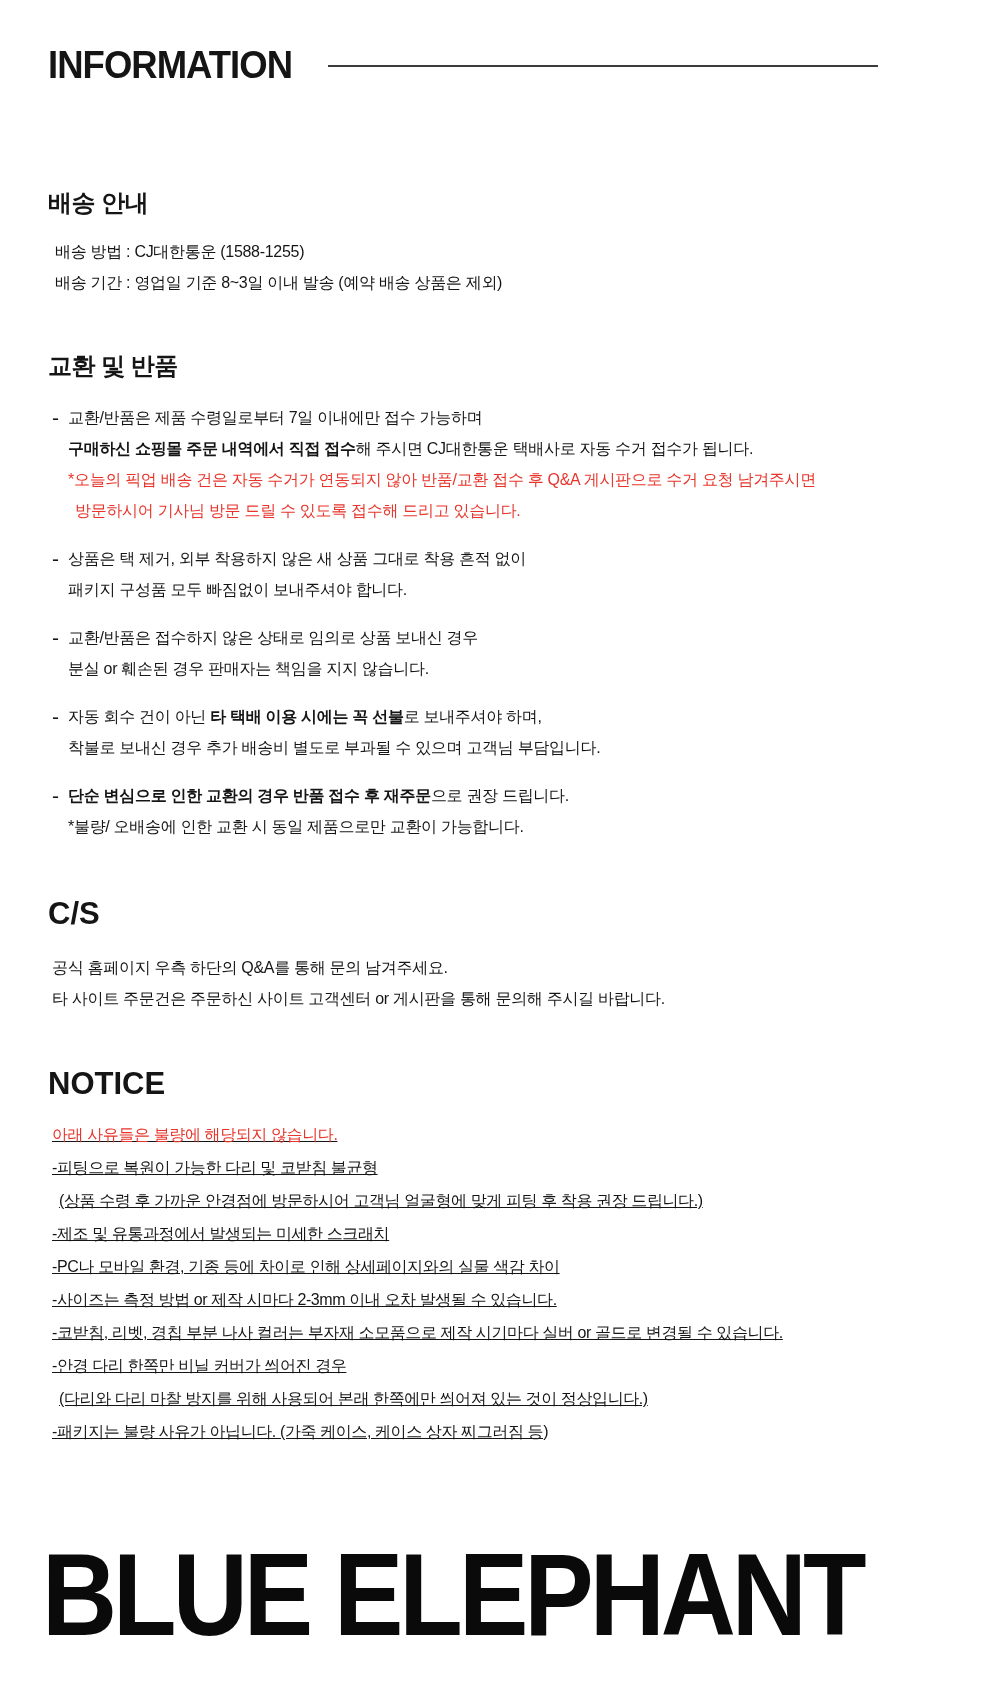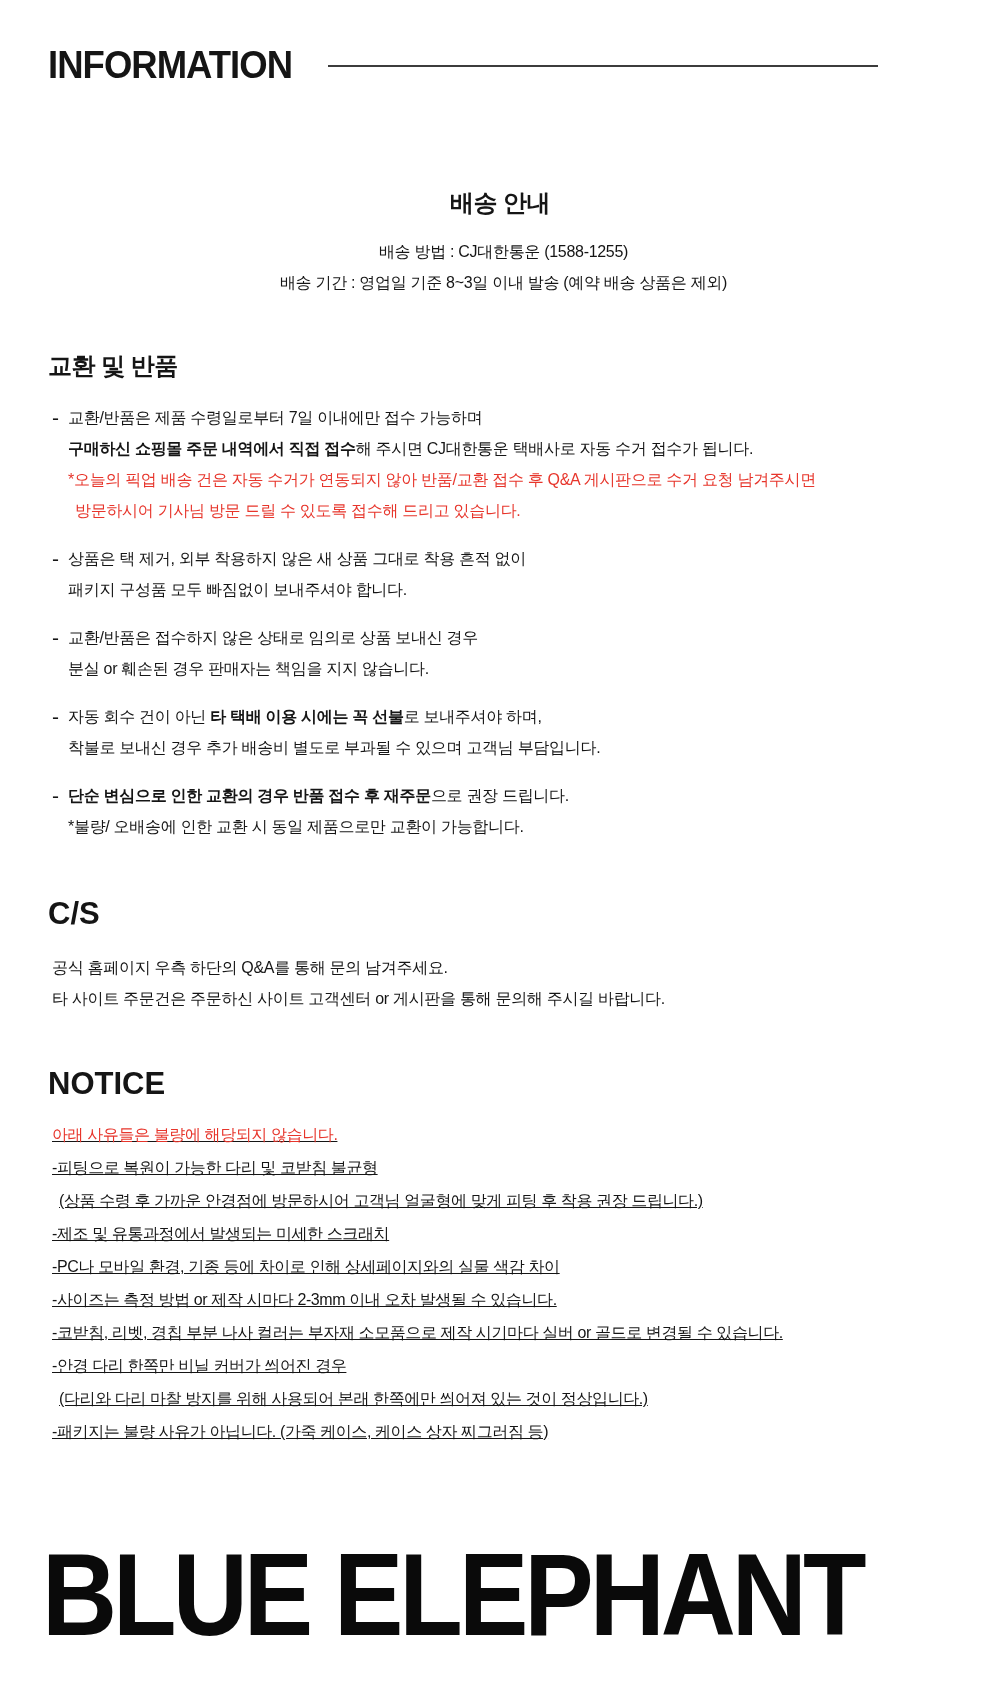--- a/index.html
+++ b/index.html
@@ -15,21 +15,21 @@
 
   
   .kr-heading { font-size:24px; font-weight:700; letter-spacing:-0.5px; }
   .lat-heading { font-size:31px; font-weight:800; letter-spacing:0; }
   .text-line { font-size:16px; line-height:31px; letter-spacing:-0.3px; white-space:nowrap; }
   .text-line .b { font-weight:700; }
   .red { color:var(--accent,#e7352b); }
   .indent { padding-left:7px; }
 
   
-  .sec-shipping { margin-top:100px;text-align:center; }
+  .sec-shipping { margin-top:100px; }
   .sec-shipping .lines { margin-top:17px; padding-left:7px; }
 
   
   .sec-exchange { margin-top:52px; }
   .sec-exchange .items { margin-top:20px; }
   .bullet-item { display:flex; margin-bottom:17px; }
   .bullet-marker { width:20px; flex:0 0 20px; font-size:21px; line-height:31px; padding-left:4px; }
   .bullet-body { flex:1; }
 
   

